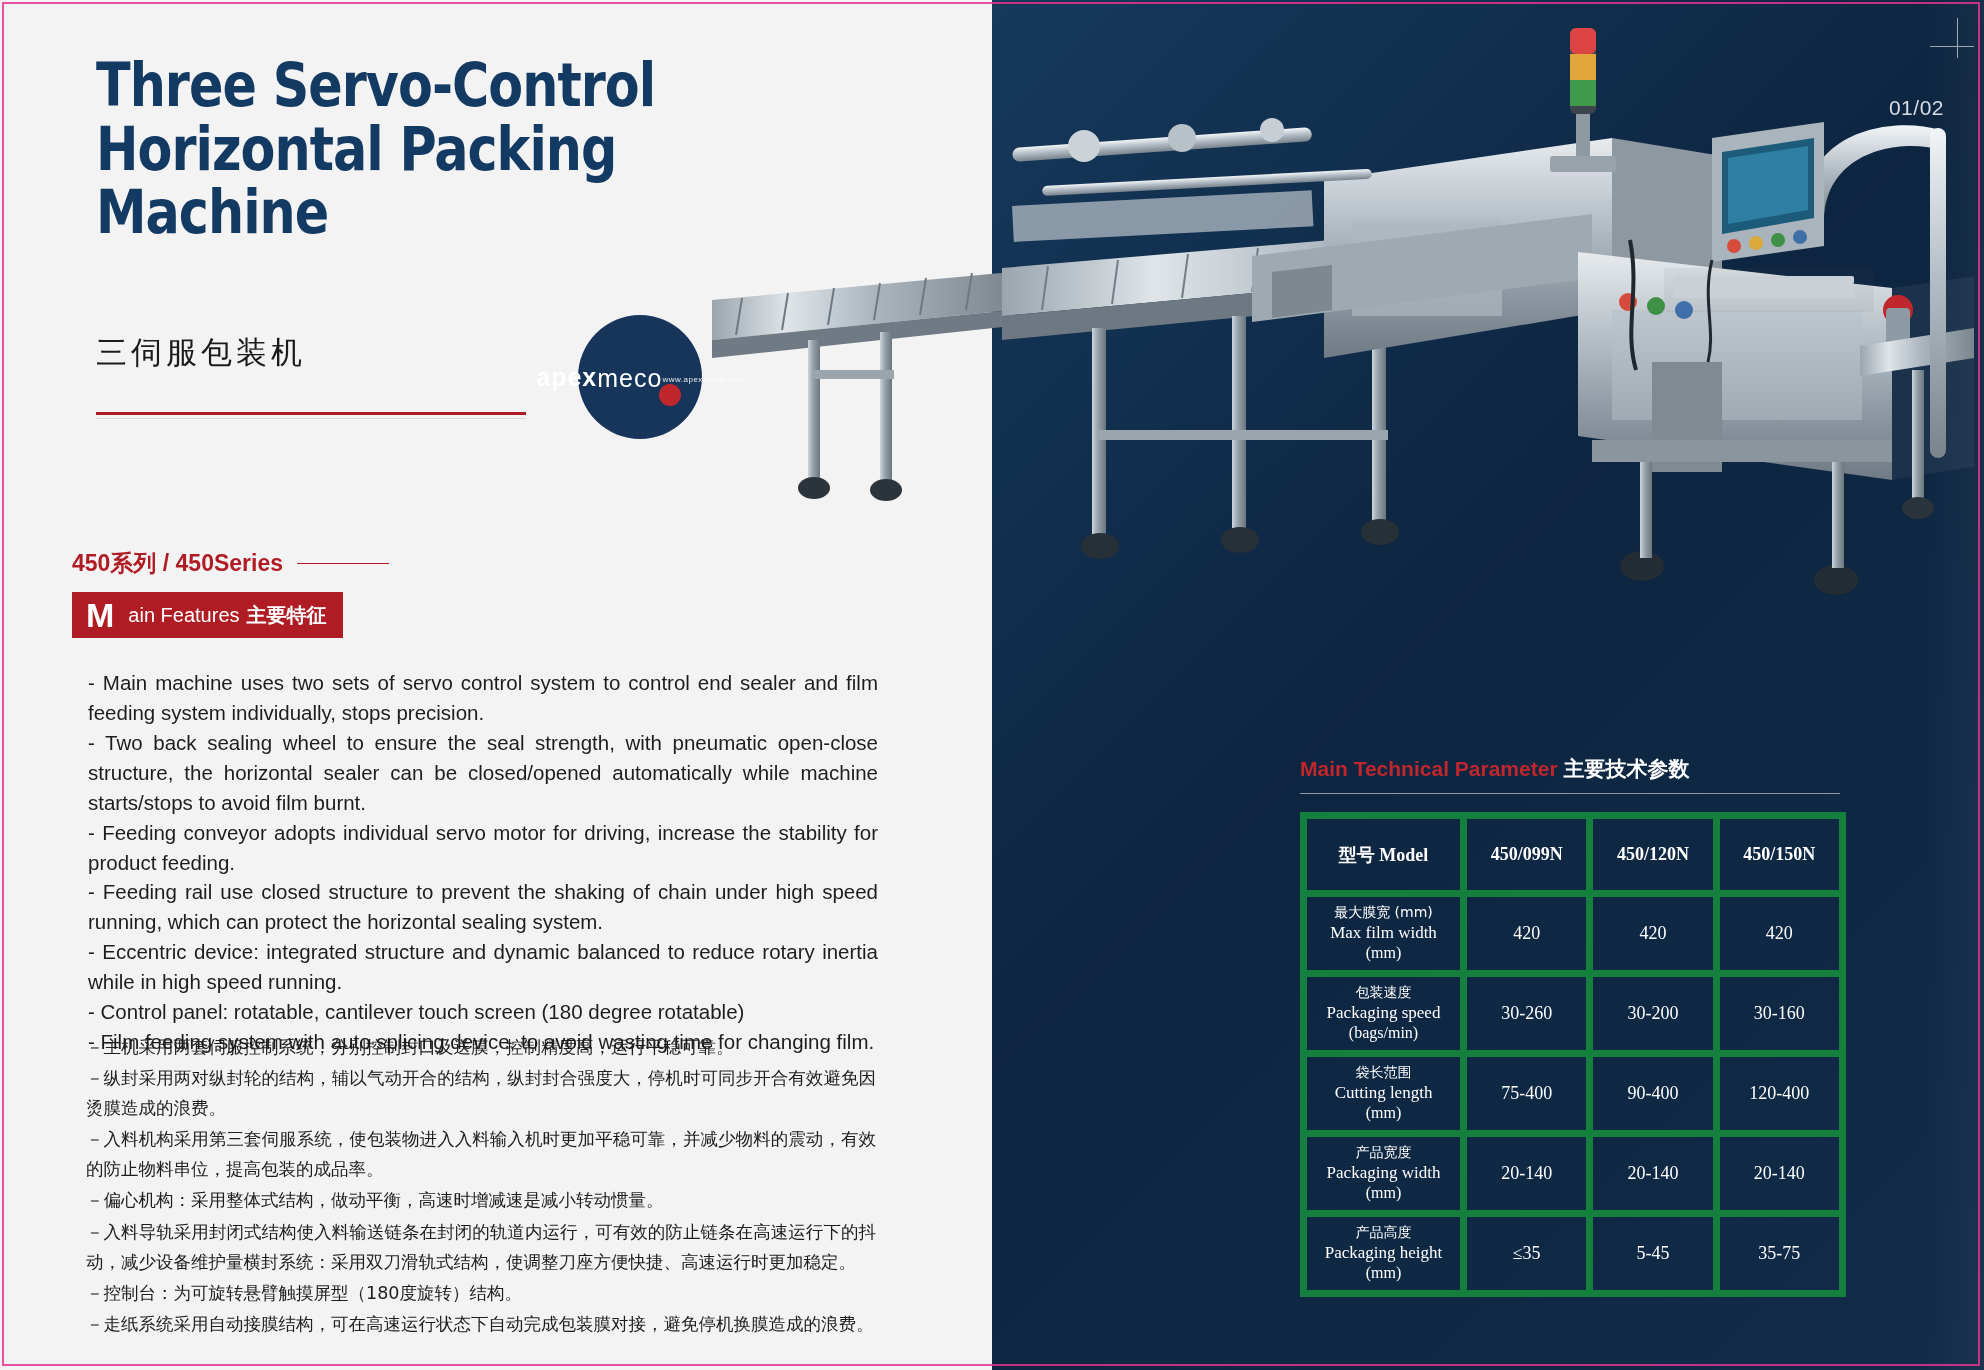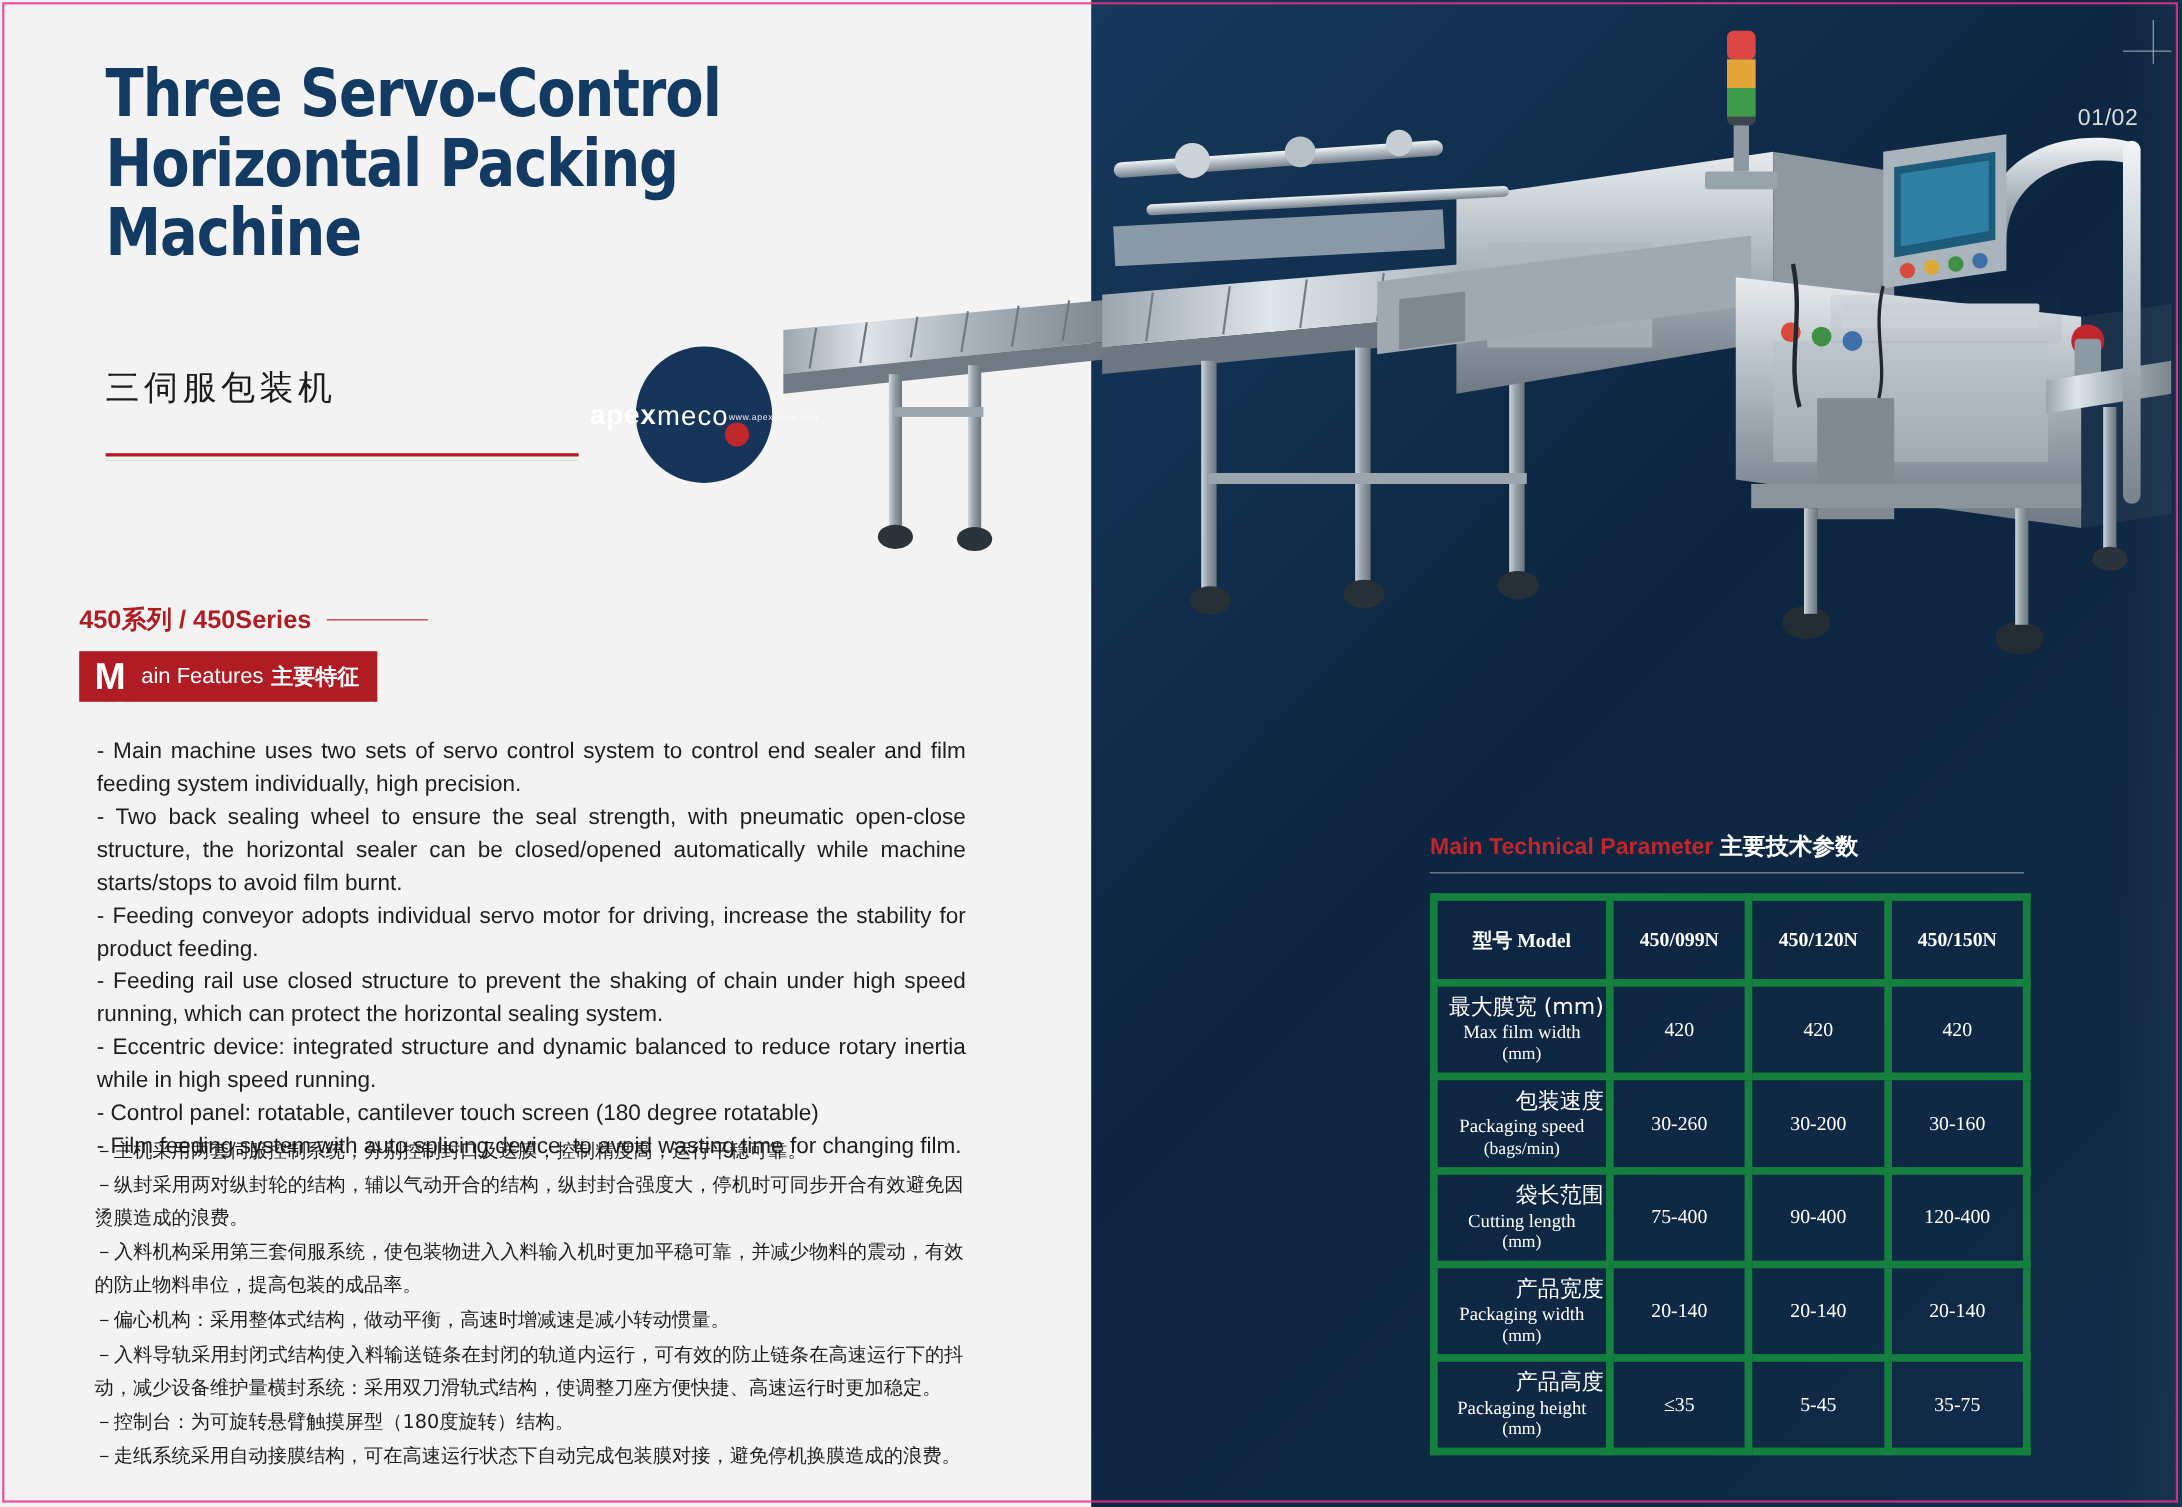--- a/index.html
+++ b/index.html
@@ -150,21 +150,21 @@
     border: 7px solid #15803d;
     text-align: center;
     vertical-align: middle;
     font-family: "Liberation Serif", serif;
     font-size: 18px;
     padding: 6px 2px;
     height: 80px;
   }
   #param-table th:first-child, #param-table td:first-child { width: 160px; }
   #param-table .rowhead { line-height: 1.25; }
-  #param-table .rowhead .cn { font-family: "DejaVu Sans", sans-serif; font-size: 20px; text-align: right; }
+  #param-table .rowhead .cn { font-family: "DejaVu Sans", sans-serif; font-size: 14px; }
   #param-table .rowhead .en { font-family: "Liberation Serif", serif; font-size: 17px; }
   #param-table .rowhead .unit { font-family: "Liberation Serif", serif; font-size: 16px; }
   #param-table thead th { height: 78px; }
   #param-table thead th .cn { font-family:"DejaVu Sans",sans-serif; font-size:18px;}
 </style>
 </head>
 <body>
 
 <div id="page">
 
@@ -196,21 +196,21 @@
     <div class="rule"></div>
   </div>
 
   <div id="features-bar">
     <span class="big">M</span>
     <span class="small">ain Features</span>
     <span class="cn">主要特征</span>
   </div>
 
   <div id="features-en">
-    <p>- Main machine uses two sets of servo control system to control end sealer and film feeding system individually, high precision.</p>
+    <p>- Main machine uses two sets of servo control system to control end sealer and film feeding system individually, stops precision.</p>
     <p>- Two back sealing wheel to ensure the seal strength, with pneumatic open-close structure, the horizontal sealer can be closed/opened automatically while machine starts/stops to avoid film burnt.</p>
     <p>- Feeding conveyor adopts individual servo motor for driving, increase the stability for product feeding.</p>
     <p>- Feeding rail use closed structure to prevent the shaking of chain under high speed running, which can protect the horizontal sealing system.</p>
     <p>- Eccentric device: integrated structure and dynamic balanced to reduce rotary inertia while in high speed running.</p>
     <p>- Control panel: rotatable, cantilever touch screen (180 degree rotatable)</p>
     <p>- Film feeding system with auto splicing device, to avoid wasting time for changing film.</p>
   </div>
 
   <div id="features-cn">
     <p>－主机采用两套伺服控制系统，分别控制封口及送膜，控制精度高，运行平稳可靠。</p>

